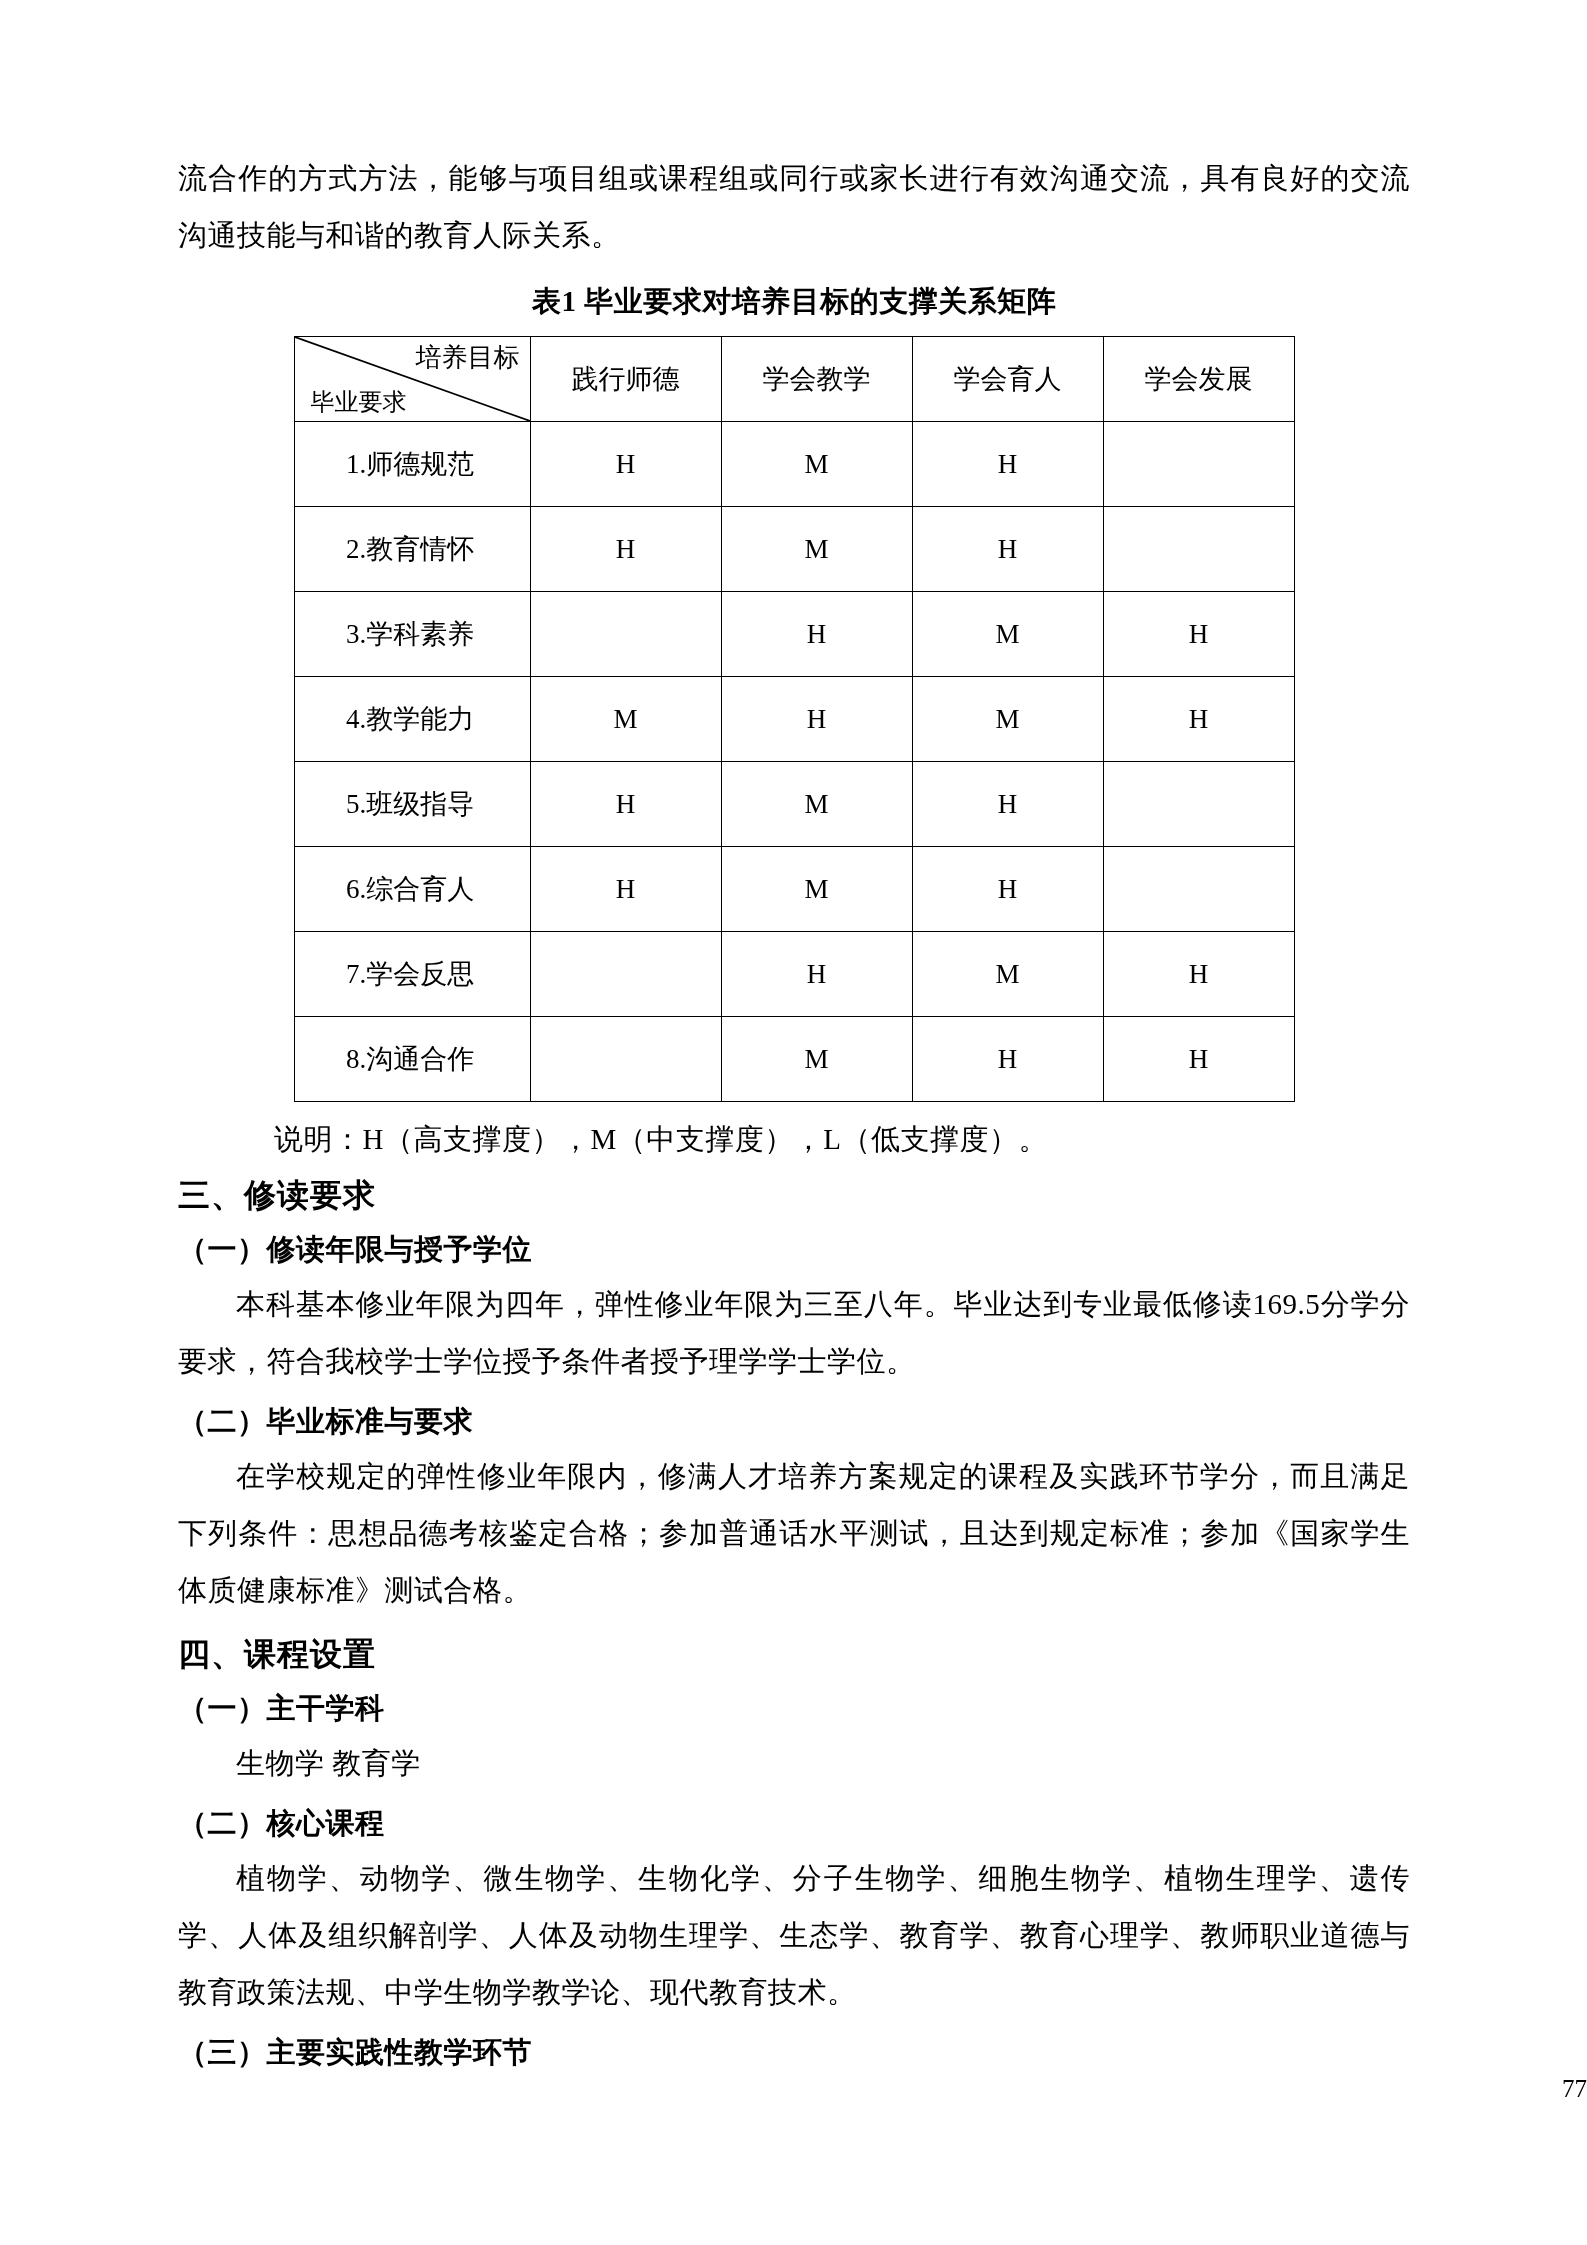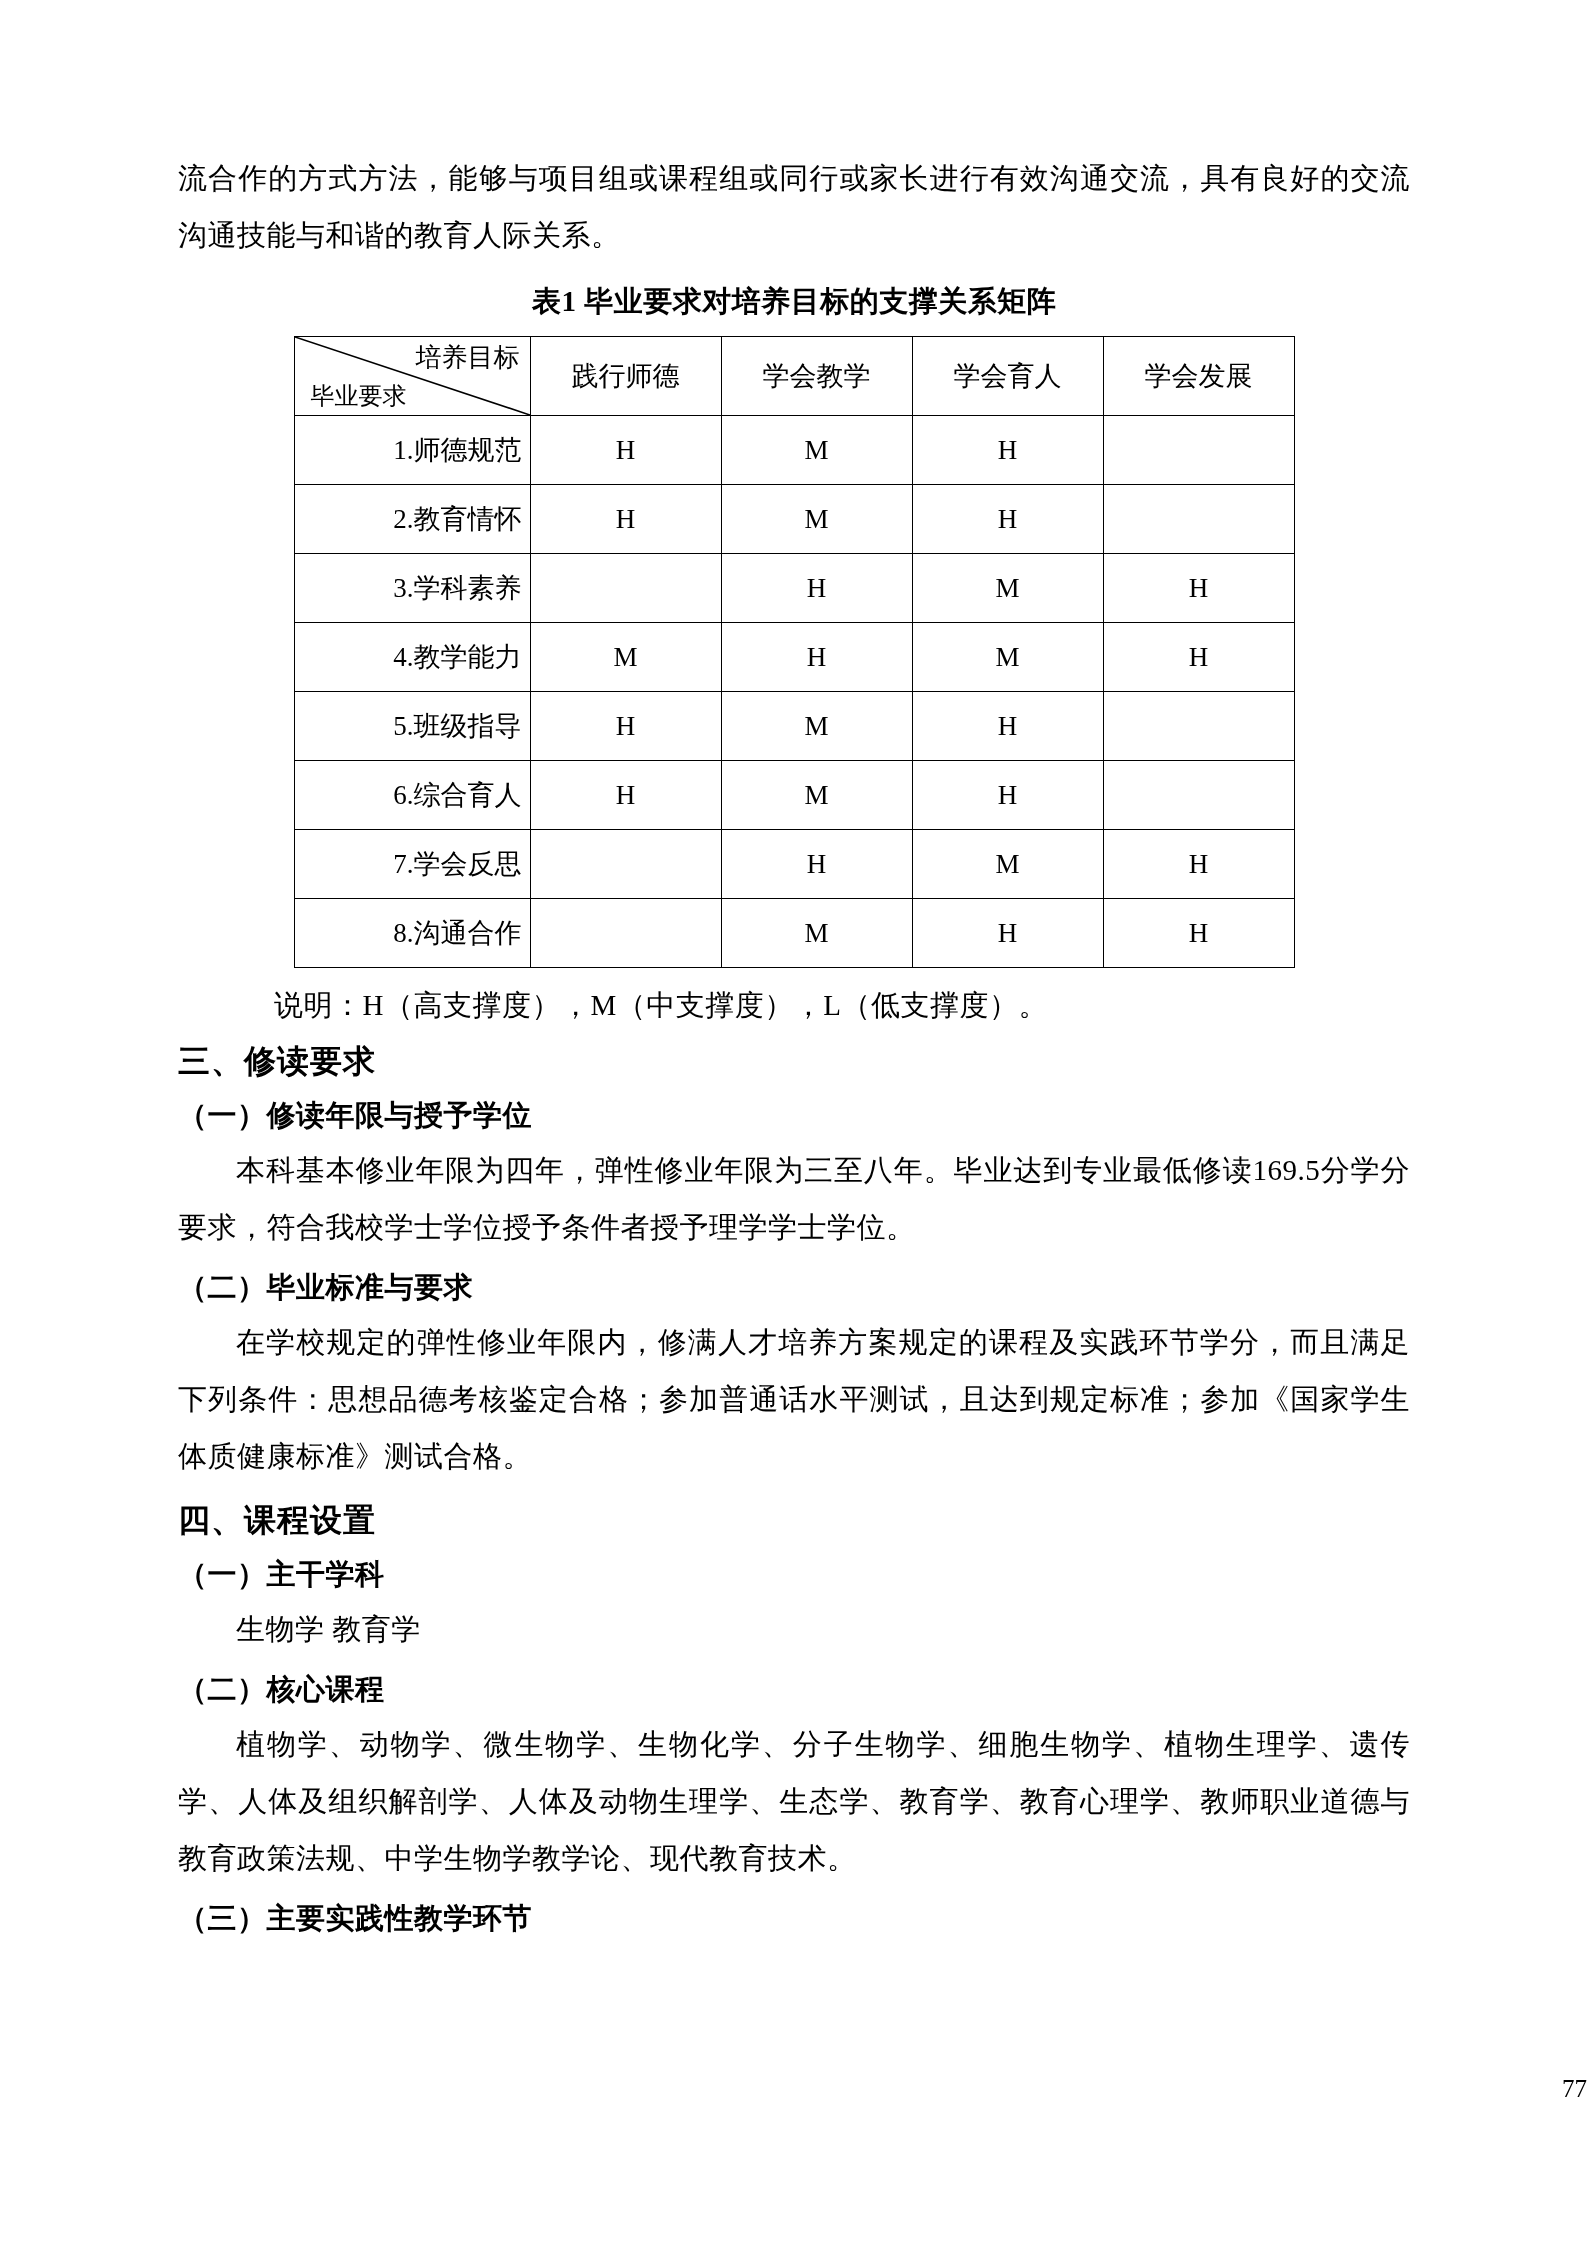--- a/index.html
+++ b/index.html
@@ -53,24 +53,24 @@
     width: 1000px;
     table-layout: fixed;
   }
   table.matrix td, table.matrix th {
     border: 1.5px solid #000;
     height: 52px;
     font-size: 27px;
     font-weight: normal;
     text-align: center;
     vertical-align: middle;
-    padding: 8px;
+    padding: 16px;
   }
   table.matrix td.rowhead {
-    text-align: right;
+    text-align: center;
     padding-left: 12px;
   }
   .corner {
     position: relative;
     height: 78px !important;
     padding: 0 !important;
     overflow: hidden;
   }
   .corner .diag {
     position: absolute;

